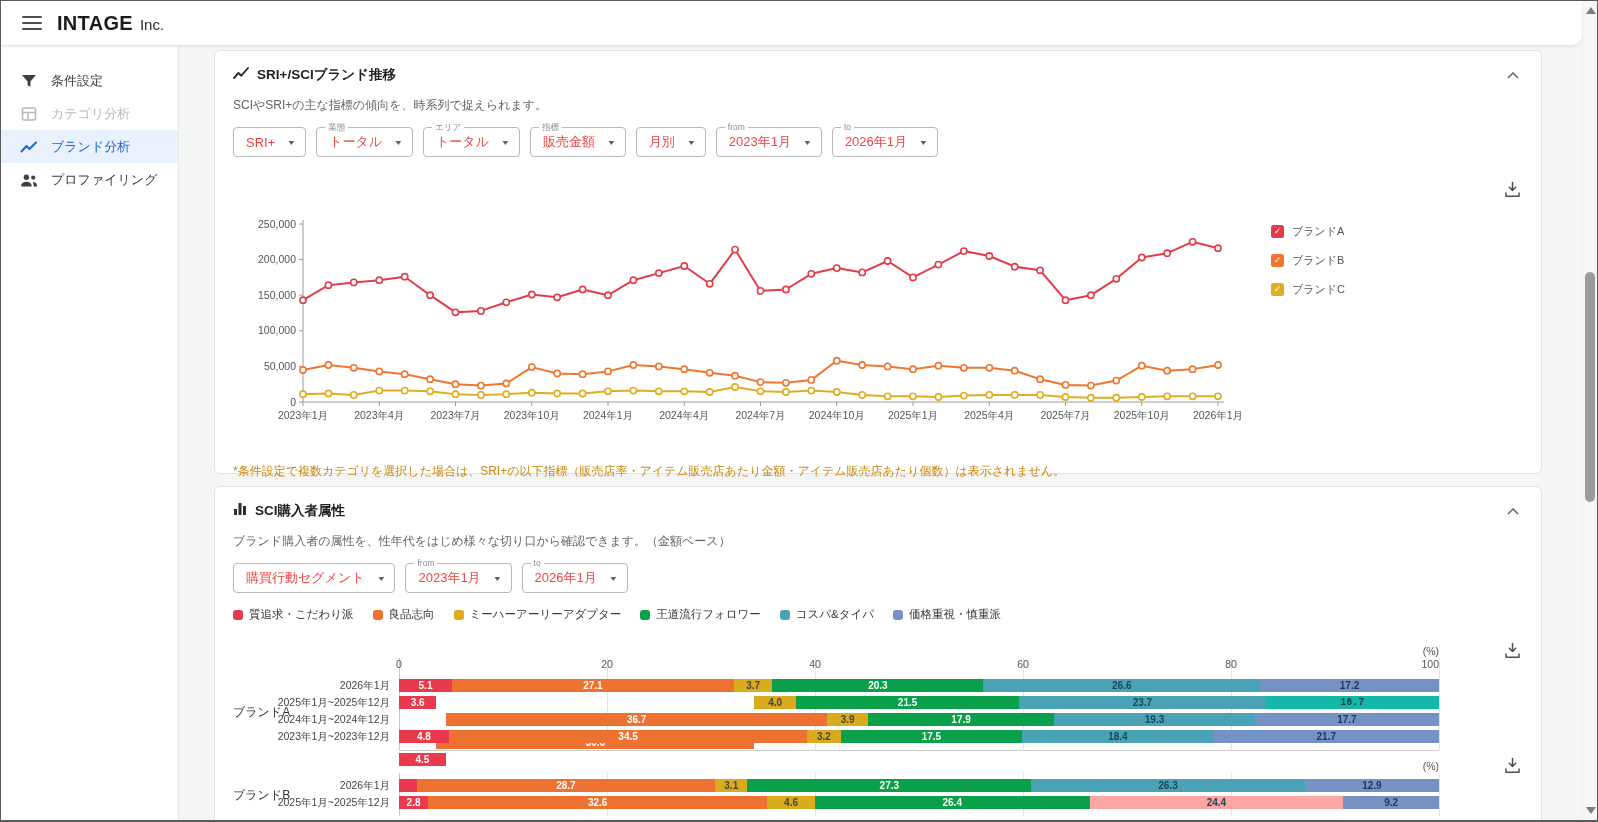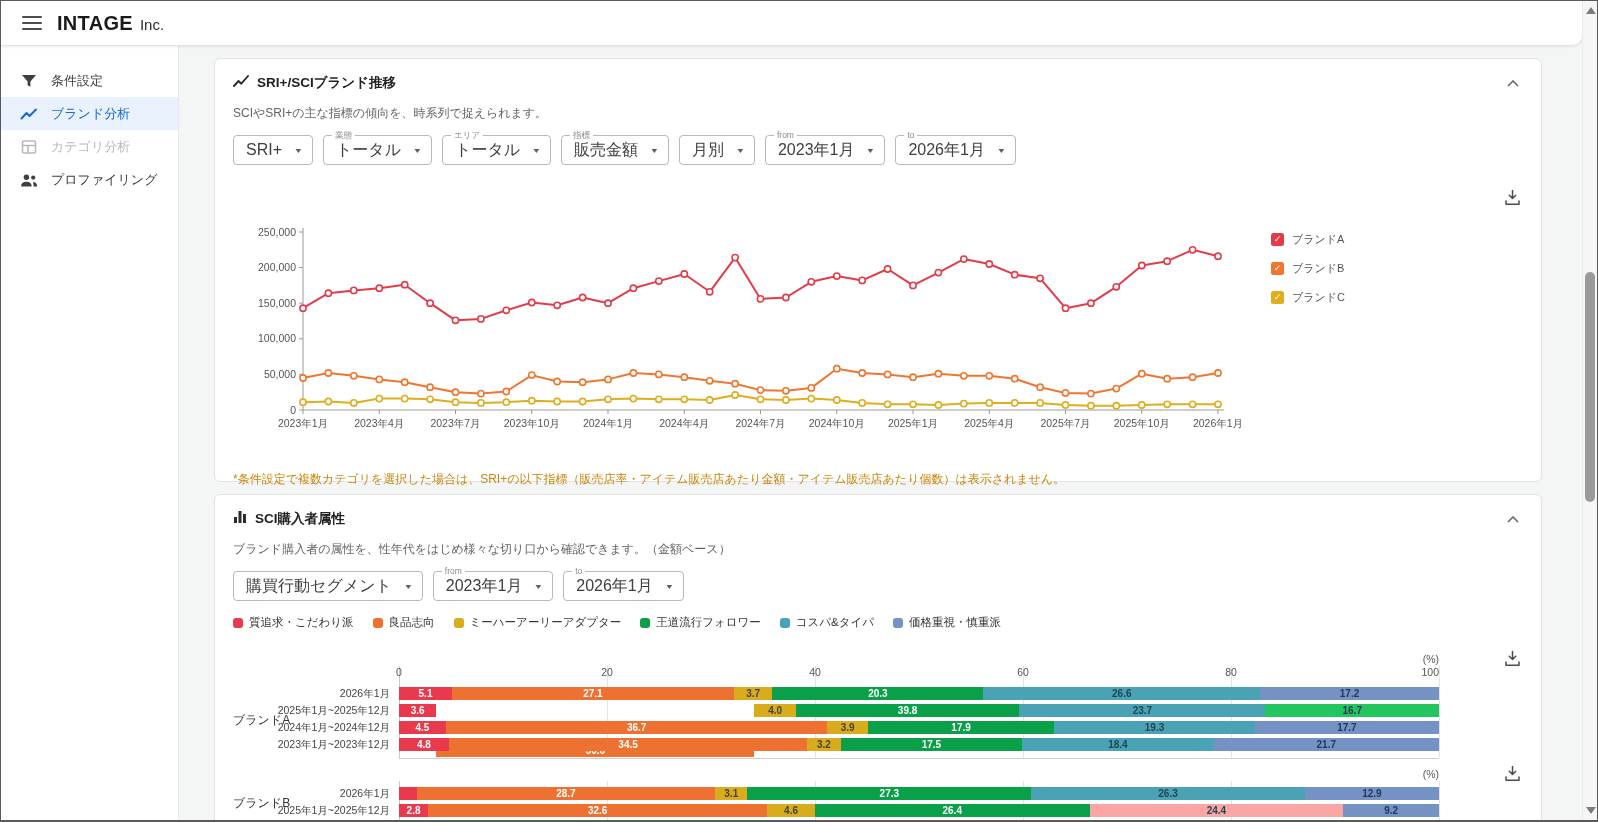--- a/index.html
+++ b/index.html
@@ -29,34 +29,34 @@
     border-right:1px solid #e8e8e8;padding-top:18px;z-index:4;}
   .side-item{display:flex;align-items:center;gap:13px;height:33px;padding-left:19px;
     font-size:13px;color:#3c4043;cursor:pointer;}
   .side-item .s-icon{width:18px;height:18px;flex:none;display:flex;align-items:center;}
   .side-item.active{background:#e9f1fc;color:#1967d2;}
   .side-item.disabled{color:#b9b9b9;}
   
   .main{position:absolute;left:178px;top:45px;right:15px;bottom:0;overflow:hidden;}
   .card{position:relative;background:#fff;border:1px solid #e2e2e2;border-radius:6px;
     width:1328px;margin-left:35px;padding:14px 18px 16px 18px;}
-  .card-1{margin-top:12px;height:424px;}
+  .card-1{margin-top:4px;height:424px;}
   .card-2{margin-top:12px;height:380px;}
   .card-head{display:flex;align-items:center;gap:8px;height:20px;}
   .card-title{font-size:13.5px;font-weight:700;color:#222;}
   .collapse-btn{position:absolute;right:18px;top:12px;border:none;background:none;cursor:pointer;padding:4px;}
   .card-desc{margin-top:12px;font-size:12px;color:#636363;height:16px;}
   
   .filter-row{margin-top:14px;display:flex;gap:10px;}
   .filter-box{position:relative;height:30px;border:1px solid #b9b9b9;border-radius:4px;
     display:inline-flex;align-items:center;padding:0 10px 0 12px;gap:13px;background:#fff;cursor:pointer;}
   .filter-label{position:absolute;top:-6px;left:8px;font-size:8.5px;color:#8a8a8a;
     background:#fff;padding:0 3px;line-height:1.2;}
   .filter-label:empty{display:none;}
-  .filter-value{font-size:16px;color:#404040;white-space:nowrap;}
+  .filter-value{font-size:13px;color:#ef4444;white-space:nowrap;}
   .caret{font-size:7px;color:#616161;transform:scaleX(1.4);}
   
   .dl-btn{border:none;background:none;cursor:pointer;padding:2px;}
   .dl-card1{position:absolute;right:18px;top:128px;}
   
   .chart-row{display:flex;margin-top:57px;}
   .lc-legend{margin-left:28px;margin-top:10px;display:flex;flex-direction:column;gap:14px;}
   .lc-item{display:flex;align-items:center;gap:8px;cursor:pointer;}
   .lc-check{width:13px;height:13px;border-radius:2.5px;display:flex;align-items:center;
     justify-content:center;color:#fff;font-size:9px;font-weight:700;line-height:1;}
@@ -116,36 +116,36 @@
 
   <nav class="sidebar">
     <div class="side-item">
       <span class="s-icon">
         <svg width="18" height="18" viewBox="0 0 18 18">
             <path fill="#3c4043" d="M2 3h14l-5.6 6.6v5.2l-2.8-1.5V9.6L2 3z"></path>
           </svg>
         </span>
       <span>条件設定</span>
     </div>
-    <div class="side-item active">
-      <span class="s-icon">
-        <svg width="18" height="18" viewBox="0 0 18 18">
-            <path fill="none" stroke="#1967d2" stroke-width="2" stroke-linecap="round" stroke-linejoin="round" d="M1.5 13.5 6.5 8l3 3L16 4.5"></path>
-          </svg>
-        </span>
-      <span>ブランド分析</span>
-    </div>
     <div class="side-item disabled">
       <span class="s-icon">
         <svg width="18" height="18" viewBox="0 0 18 18">
             <rect x="2.5" y="3" width="13" height="12" rx="1.5" fill="none" stroke="#b9b9b9" stroke-width="1.6"></rect>
             <path stroke="#b9b9b9" stroke-width="1.6" d="M2.5 7.5h13M8 7.5V15"></path>
           </svg>
         </span>
       <span>カテゴリ分析</span>
+    </div>
+    <div class="side-item active">
+      <span class="s-icon">
+        <svg width="18" height="18" viewBox="0 0 18 18">
+            <path fill="none" stroke="#1967d2" stroke-width="2" stroke-linecap="round" stroke-linejoin="round" d="M1.5 13.5 6.5 8l3 3L16 4.5"></path>
+          </svg>
+        </span>
+      <span>ブランド分析</span>
     </div>
     <div class="side-item">
       <span class="s-icon">
         <svg width="18" height="18" viewBox="0 0 18 18">
             <circle cx="6.4" cy="6.2" r="2.7" fill="#3c4043"></circle>
             <path fill="#3c4043" d="M1.2 14.6c0-2.4 2.3-3.8 5.2-3.8s5.2 1.4 5.2 3.8v.9H1.2v-.9z"></path>
             <circle cx="13.2" cy="6.6" r="2.1" fill="#3c4043"></circle>
             <path fill="#3c4043" d="M13 11.1c2.3.1 4 1.4 4 3.3v1.1h-3.5c.1-1.9-.1-3.2-.5-4.4z"></path>
           </svg>
         </span>
@@ -497,32 +497,32 @@
                 <div class="seg" style="width: 3.6%; background: rgb(232, 57, 77);">
                   <span style="color: rgb(255, 255, 255);">3.6</span>
                 </div>
                 <div class="seg" style="width: 30.6%; background: rgb(237, 114, 49); margin-top: 40px;">
                   <span style="color: rgb(255, 255, 255);">30.6</span>
                 </div>
                 <div class="seg" style="width: 4%; background: rgb(217, 172, 30);">
                   <span style="color: rgb(69, 67, 59);">4.0</span>
                 </div>
                 <div class="seg" style="width: 21.5%; background: rgb(10, 160, 74);">
-                  <span style="color: rgb(255, 255, 255);">39.8</span>
+                  <span style="color: rgb(255, 255, 255);">21.5</span>
                 </div>
                 <div class="seg" style="width: 23.7%; background: rgb(74, 163, 180);">
                   <span style="color: rgb(29, 69, 83);">23.7</span>
                 </div>
-                <div class="seg" style="width: 16.7%; background: #22c55e;">
+                <div class="seg" style="width: 16.7%; background: #14b8a6; font-family: Liberation Mono, monospace;">
                   <span style="color: rgb(36, 54, 92);">16.7</span>
                 </div>
               </div>
               <div class="bar-row">
                 <div class="bar-row-label">2024年1月~2024年12月</div>
-                <div class="seg" style="width: 4.5%; background: rgb(232, 57, 77);">
+                <div class="seg" style="width: 4.5%; background: rgb(232, 57, 77); margin-top: 40px;">
                   <span style="color: rgb(255, 255, 255);">4.5</span>
                 </div>
                 <div class="seg" style="width: 36.7%; background: rgb(237, 114, 49);">
                   <span style="color: rgb(255, 255, 255);">36.7</span>
                 </div>
                 <div class="seg" style="width: 3.9%; background: rgb(217, 172, 30);">
                   <span style="color: rgb(69, 67, 59);">3.9</span>
                 </div>
                 <div class="seg" style="width: 17.9%; background: rgb(10, 160, 74);">
                   <span style="color: rgb(255, 255, 255);">17.9</span>

